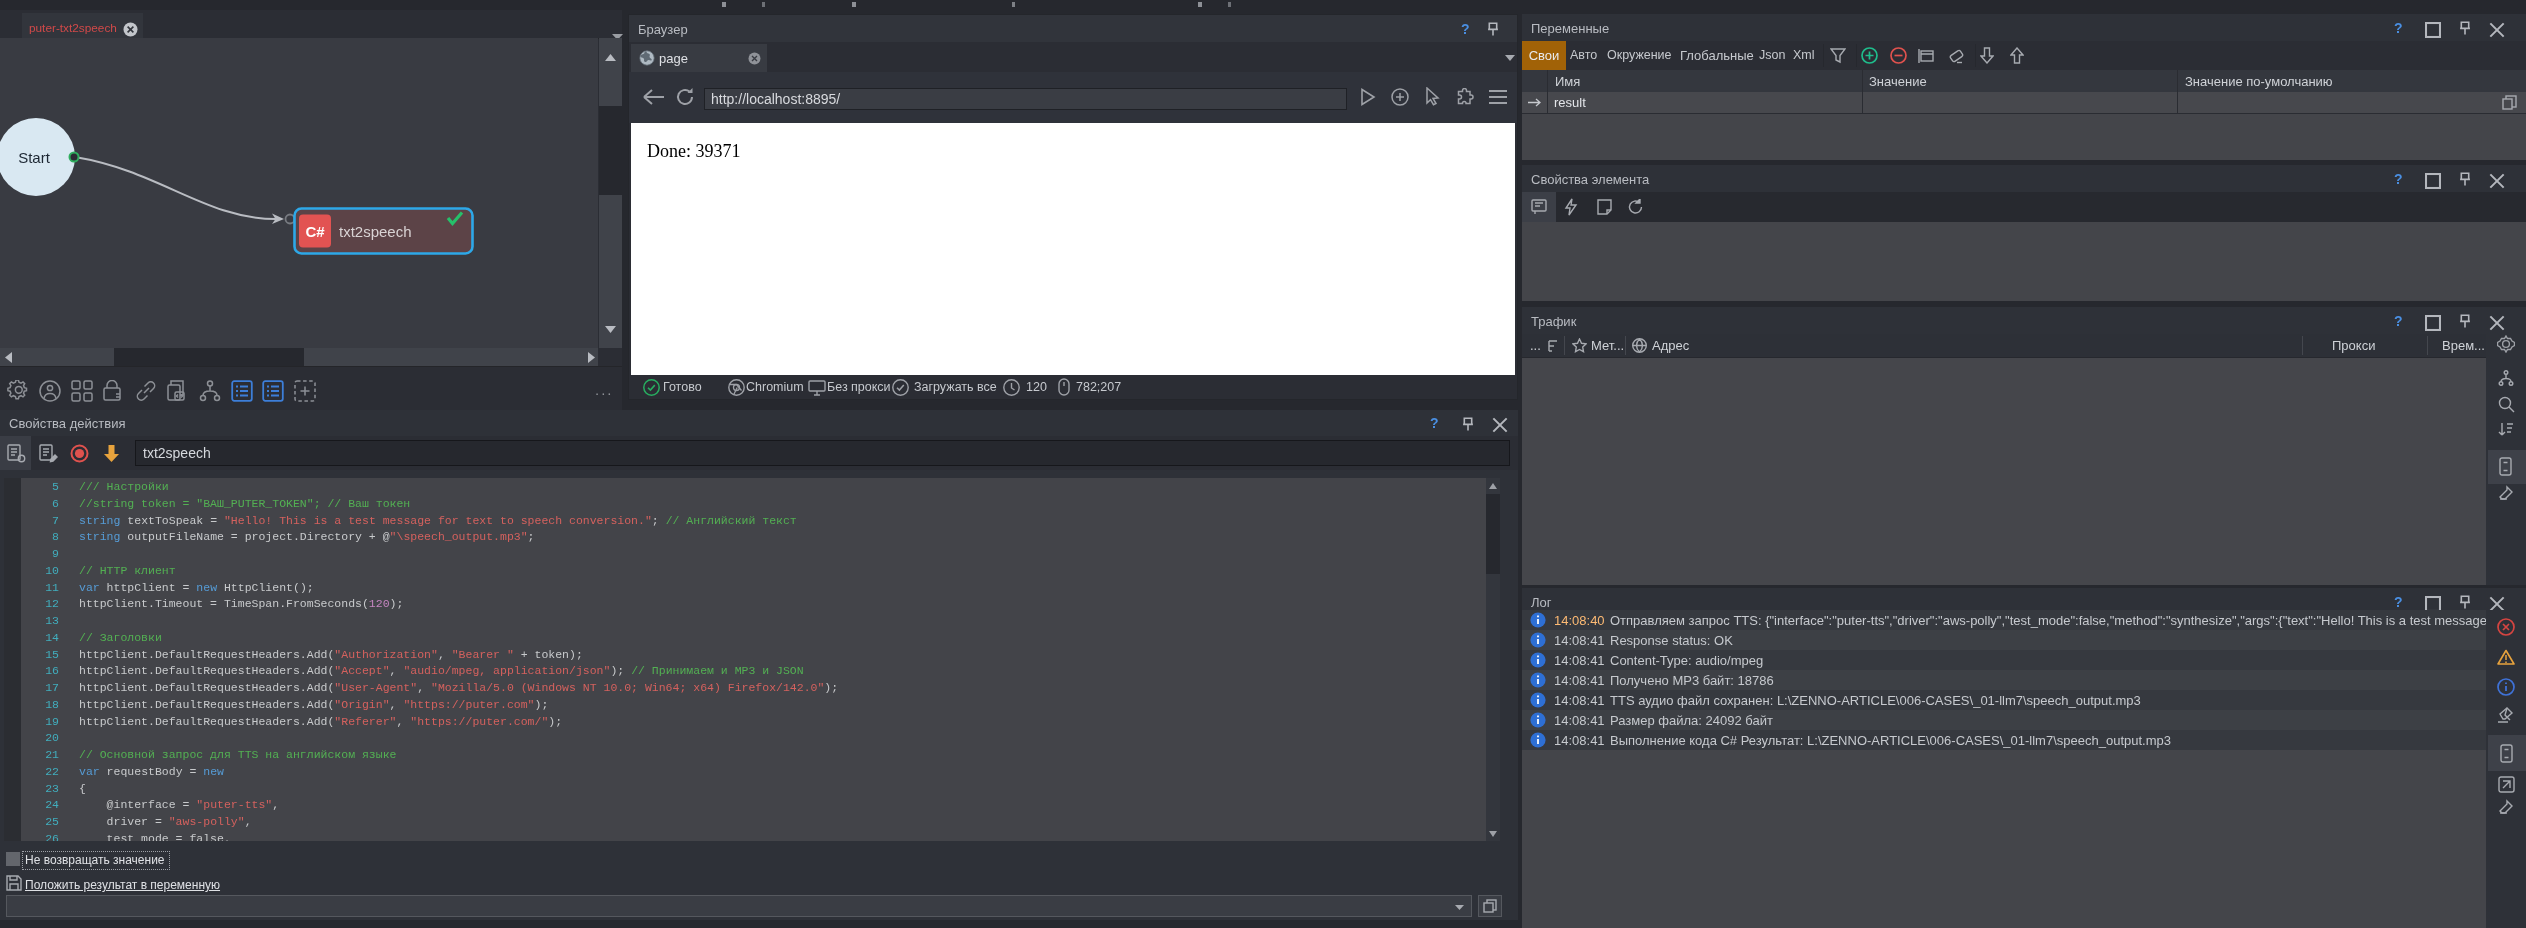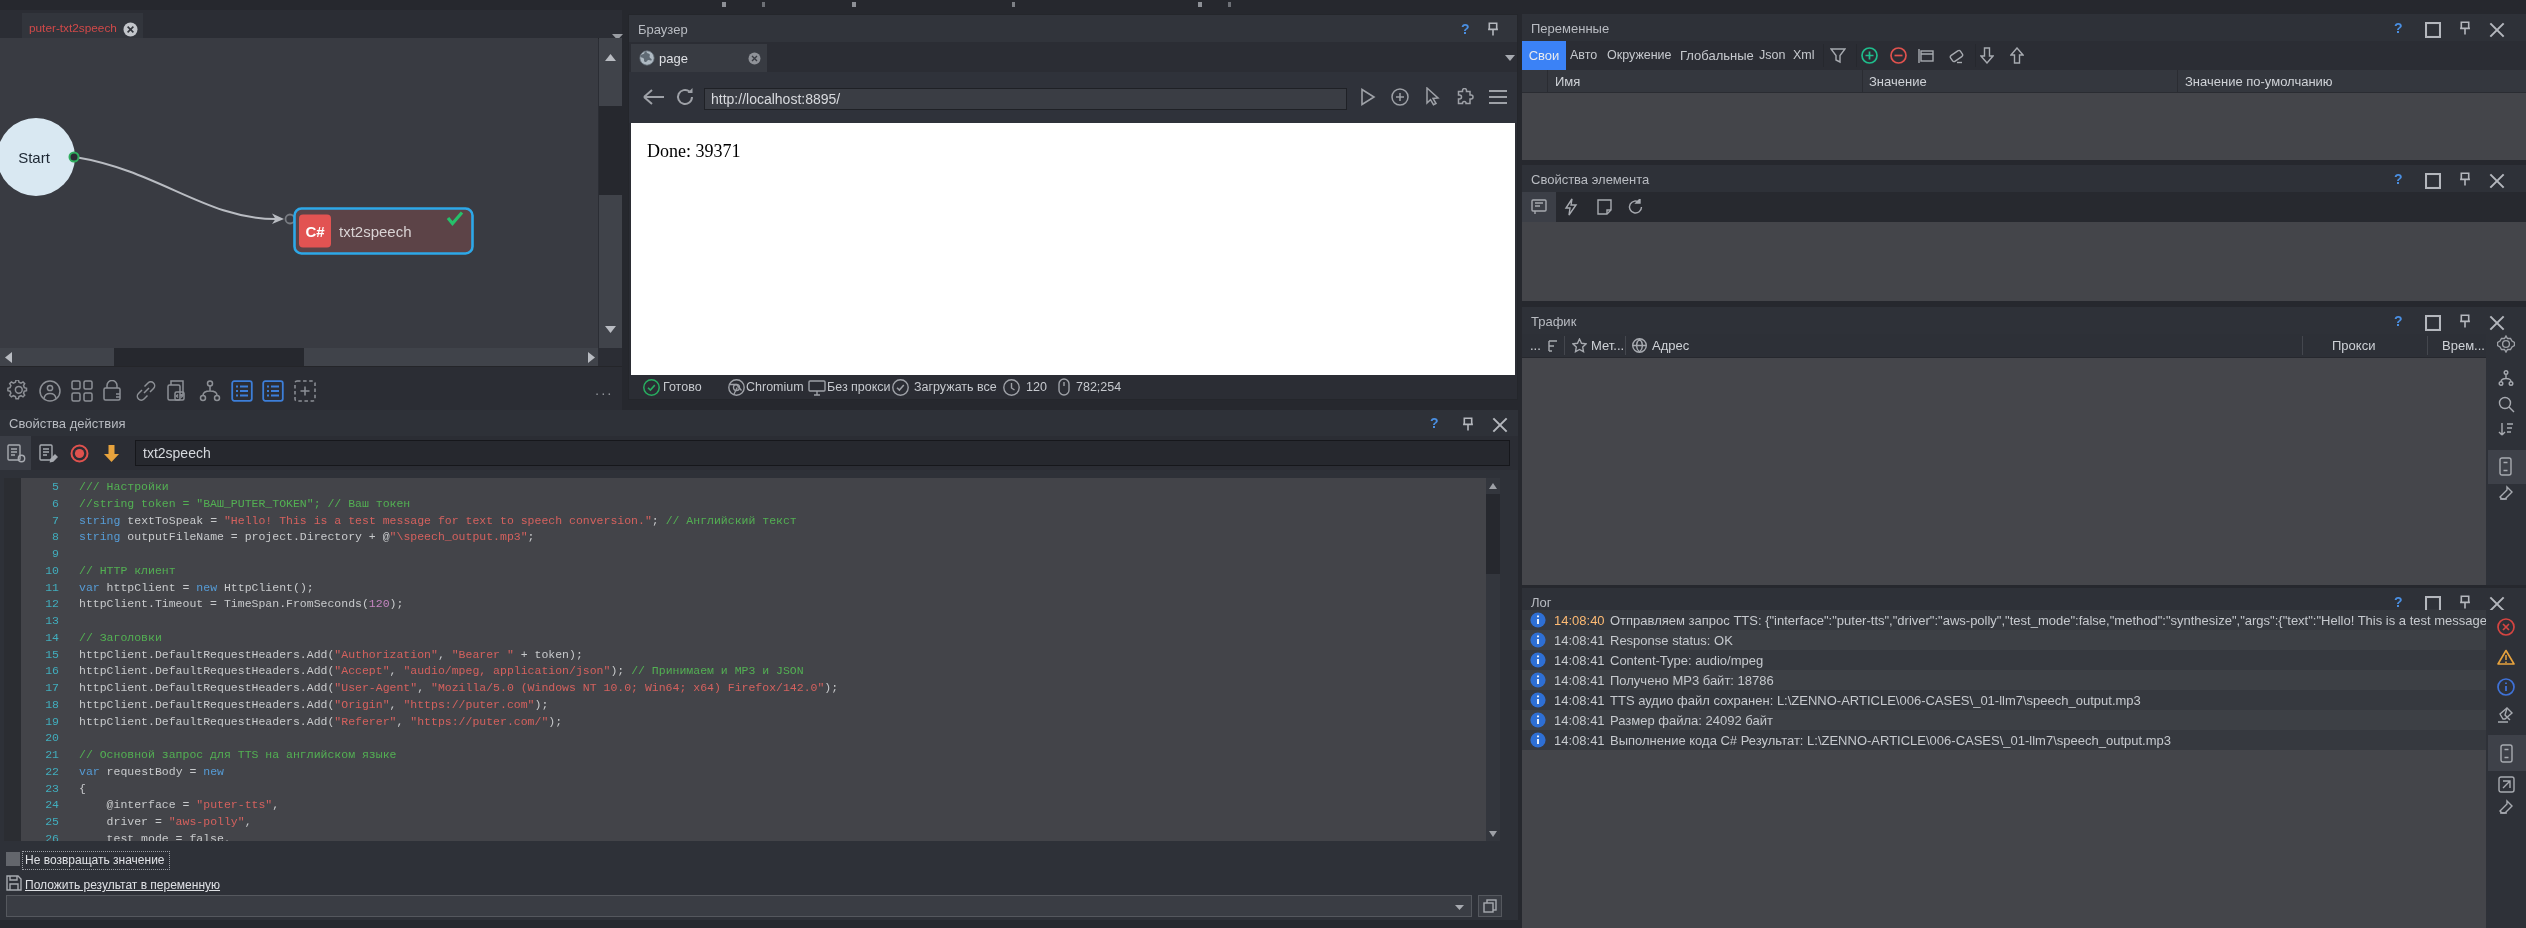--- a/index.html
+++ b/index.html
@@ -230,21 +230,21 @@
     <span class="abs" style="left:285px;top:5px;">Загружать все</span>
     <svg class="abs" style="left:374px;top:4px;" width="17" height="17" viewBox="0 0 17 17">
           <circle cx="8.5" cy="8.5" r="7.7" stroke="#9ea1a7" stroke-width="1.4" fill="none"></circle>
           <path d="M8.5 4v5l3 2" stroke="#9ea1a7" stroke-width="1.4" fill="none"></path>
         </svg>
     <span class="abs" style="left:397px;top:5px;">120</span>
     <svg class="abs" style="left:429px;top:3px;" width="12" height="18" viewBox="0 0 12 18">
           <rect x="1" y="1" width="10" height="16" rx="5" stroke="#9ea1a7" stroke-width="1.4" fill="none"></rect>
           <path d="M6 4v4" stroke="#9ea1a7" stroke-width="1.4"></path>
         </svg>
-    <span class="abs" style="left:447px;top:5px;">782;254</span>
+    <span class="abs" style="left:447px;top:5px;">782;207</span>
   </div>
 </div>
 
 <div class="abs" style="left:0;top:410px;width:1518px;height:510px;background:#2e3138;">
   <div class="hdr" style="top:0;height:26px;">
     <span class="t" style="top:6px;">Свойства действия</span>
     <span class="hico q" style="right:72px;top:5px;">?</span>
     <svg class="hico" style="right:42px;top:7px;" width="12" height="13" viewBox="0 0 12 13">
           <path d="M3 1h6v5H3zM2 6h8M6 6v5" stroke="#b4b7bd" stroke-width="1.3" fill="none"></path>
         </svg>
@@ -322,21 +322,21 @@
         </svg>
     <svg class="hico" style="right:53px;top:7px;" width="12" height="13" viewBox="0 0 12 13">
           <path d="M3 1h6v5H3zM2 6h8M6 6v5" stroke="#b4b7bd" stroke-width="1.3" fill="none"></path>
         </svg>
     <svg class="hico" style="right:21px;top:8px;" width="12" height="12" viewBox="0 0 12 12">
           <path d="M1 1l10 10M11 1L1 11" stroke="#b4b7bd" stroke-width="1.5"></path>
         </svg>
   </div>
 
   <div class="abs" style="left:0;top:27px;width:1004px;height:29px;background:#2b2d34;">
-    <div class="abs" style="left:0;top:0;width:44px;height:29px;background:#3b82f6;text-align:center;line-height:29px;color:#e8eaee;">Свои</div>
+    <div class="abs" style="left:0;top:0;width:44px;height:29px;background:#a16207;text-align:center;line-height:29px;color:#e8eaee;">Свои</div>
     <span class="abs" style="left:48px;top:7px;font-size:12.5px;">Авто</span>
     <span class="abs" style="left:85px;top:7px;font-size:12.5px;">Окружение</span>
     <span class="abs" style="left:158px;top:7px;font-size:13px;">Глобальные</span>
     <span class="abs" style="left:237px;top:7px;font-size:12.5px;">Json</span>
     <span class="abs" style="left:271px;top:7px;font-size:12.5px;">Xml</span>
     <div class="abs" style="left:301px;top:3px;width:1px;height:23px;background:#26282e;"></div>
         <div class="abs" style="left:334px;top:3px;width:1px;height:23px;background:#26282e;"></div>
         <div class="abs" style="left:453px;top:3px;width:1px;height:23px;background:#26282e;"></div>
         <svg class="abs ico" style="left:308px;top:7px;" width="16" height="16" viewBox="0 0 16 16">
           <path d="M1 1h14L10 7.5V14l-4-2V7.5z"></path>
@@ -366,20 +366,33 @@
   </div>
 
   <div class="abs" style="left:0;top:56px;width:1004px;height:22px;background:#34373e;border-bottom:1px solid #2a2c32;">
     <span class="abs" style="left:33px;top:4px;color:#cfd2d7;">Имя</span>
     <span class="abs" style="left:347px;top:4px;color:#cfd2d7;">Значение</span>
     <span class="abs" style="left:663px;top:4px;color:#cfd2d7;">Значение по-умолчанию</span>
     <div class="abs" style="left:25px;top:0;width:1px;height:22px;background:#2a2c32;"></div>
     <div class="abs" style="left:340px;top:0;width:1px;height:22px;background:#2a2c32;"></div>
     <div class="abs" style="left:655px;top:0;width:1px;height:22px;background:#2a2c32;"></div>
   </div>
+  <div class="abs" style="left:0;top:78px;width:1004px;height:21px;background:#47484d;border-bottom:1px solid #2a2c32;">
+    <svg class="abs" style="left:6px;top:6px;" width="14" height="9" viewBox="0 0 14 9">
+          <path d="M0 4.5h11M8 1l4 3.5-4 3.5" stroke="#c6c9ce" stroke-width="1.3" fill="none"></path>
+        </svg>
+    <span class="abs" style="left:32px;top:3px;color:#e3e5e9;">result</span>
+    <div class="abs" style="left:25px;top:0;width:1px;height:21px;background:#2a2c32;"></div>
+    <div class="abs" style="left:340px;top:0;width:1px;height:21px;background:#2a2c32;"></div>
+    <div class="abs" style="left:655px;top:0;width:1px;height:21px;background:#2a2c32;"></div>
+    <svg class="abs ico" style="left:980px;top:3px;" width="15" height="15" viewBox="0 0 15 15">
+          <rect x="4" y="1" width="10" height="11"></rect>
+          <rect x="1" y="4" width="9" height="10" fill="#47484d"></rect>
+        </svg>
+  </div>
 </div>
 
 <div class="abs" style="left:1522px;top:165px;width:1004px;height:136px;background:#44454a;">
   <div class="hdr" style="top:0;background:#2e3138;">
     <span class="t">Свойства элемента</span>
     <span class="hico q" style="right:116px;top:6px;">?</span>
     <svg class="hico" style="right:85px;top:8px;" width="11" height="11" viewBox="0 0 11 11">
           <rect x="0.7" y="0.7" width="9.6" height="9.6" stroke="#b4b7bd" stroke-width="1.4" fill="none"></rect>
         </svg>
     <svg class="hico" style="right:53px;top:7px;" width="12" height="13" viewBox="0 0 12 13">

